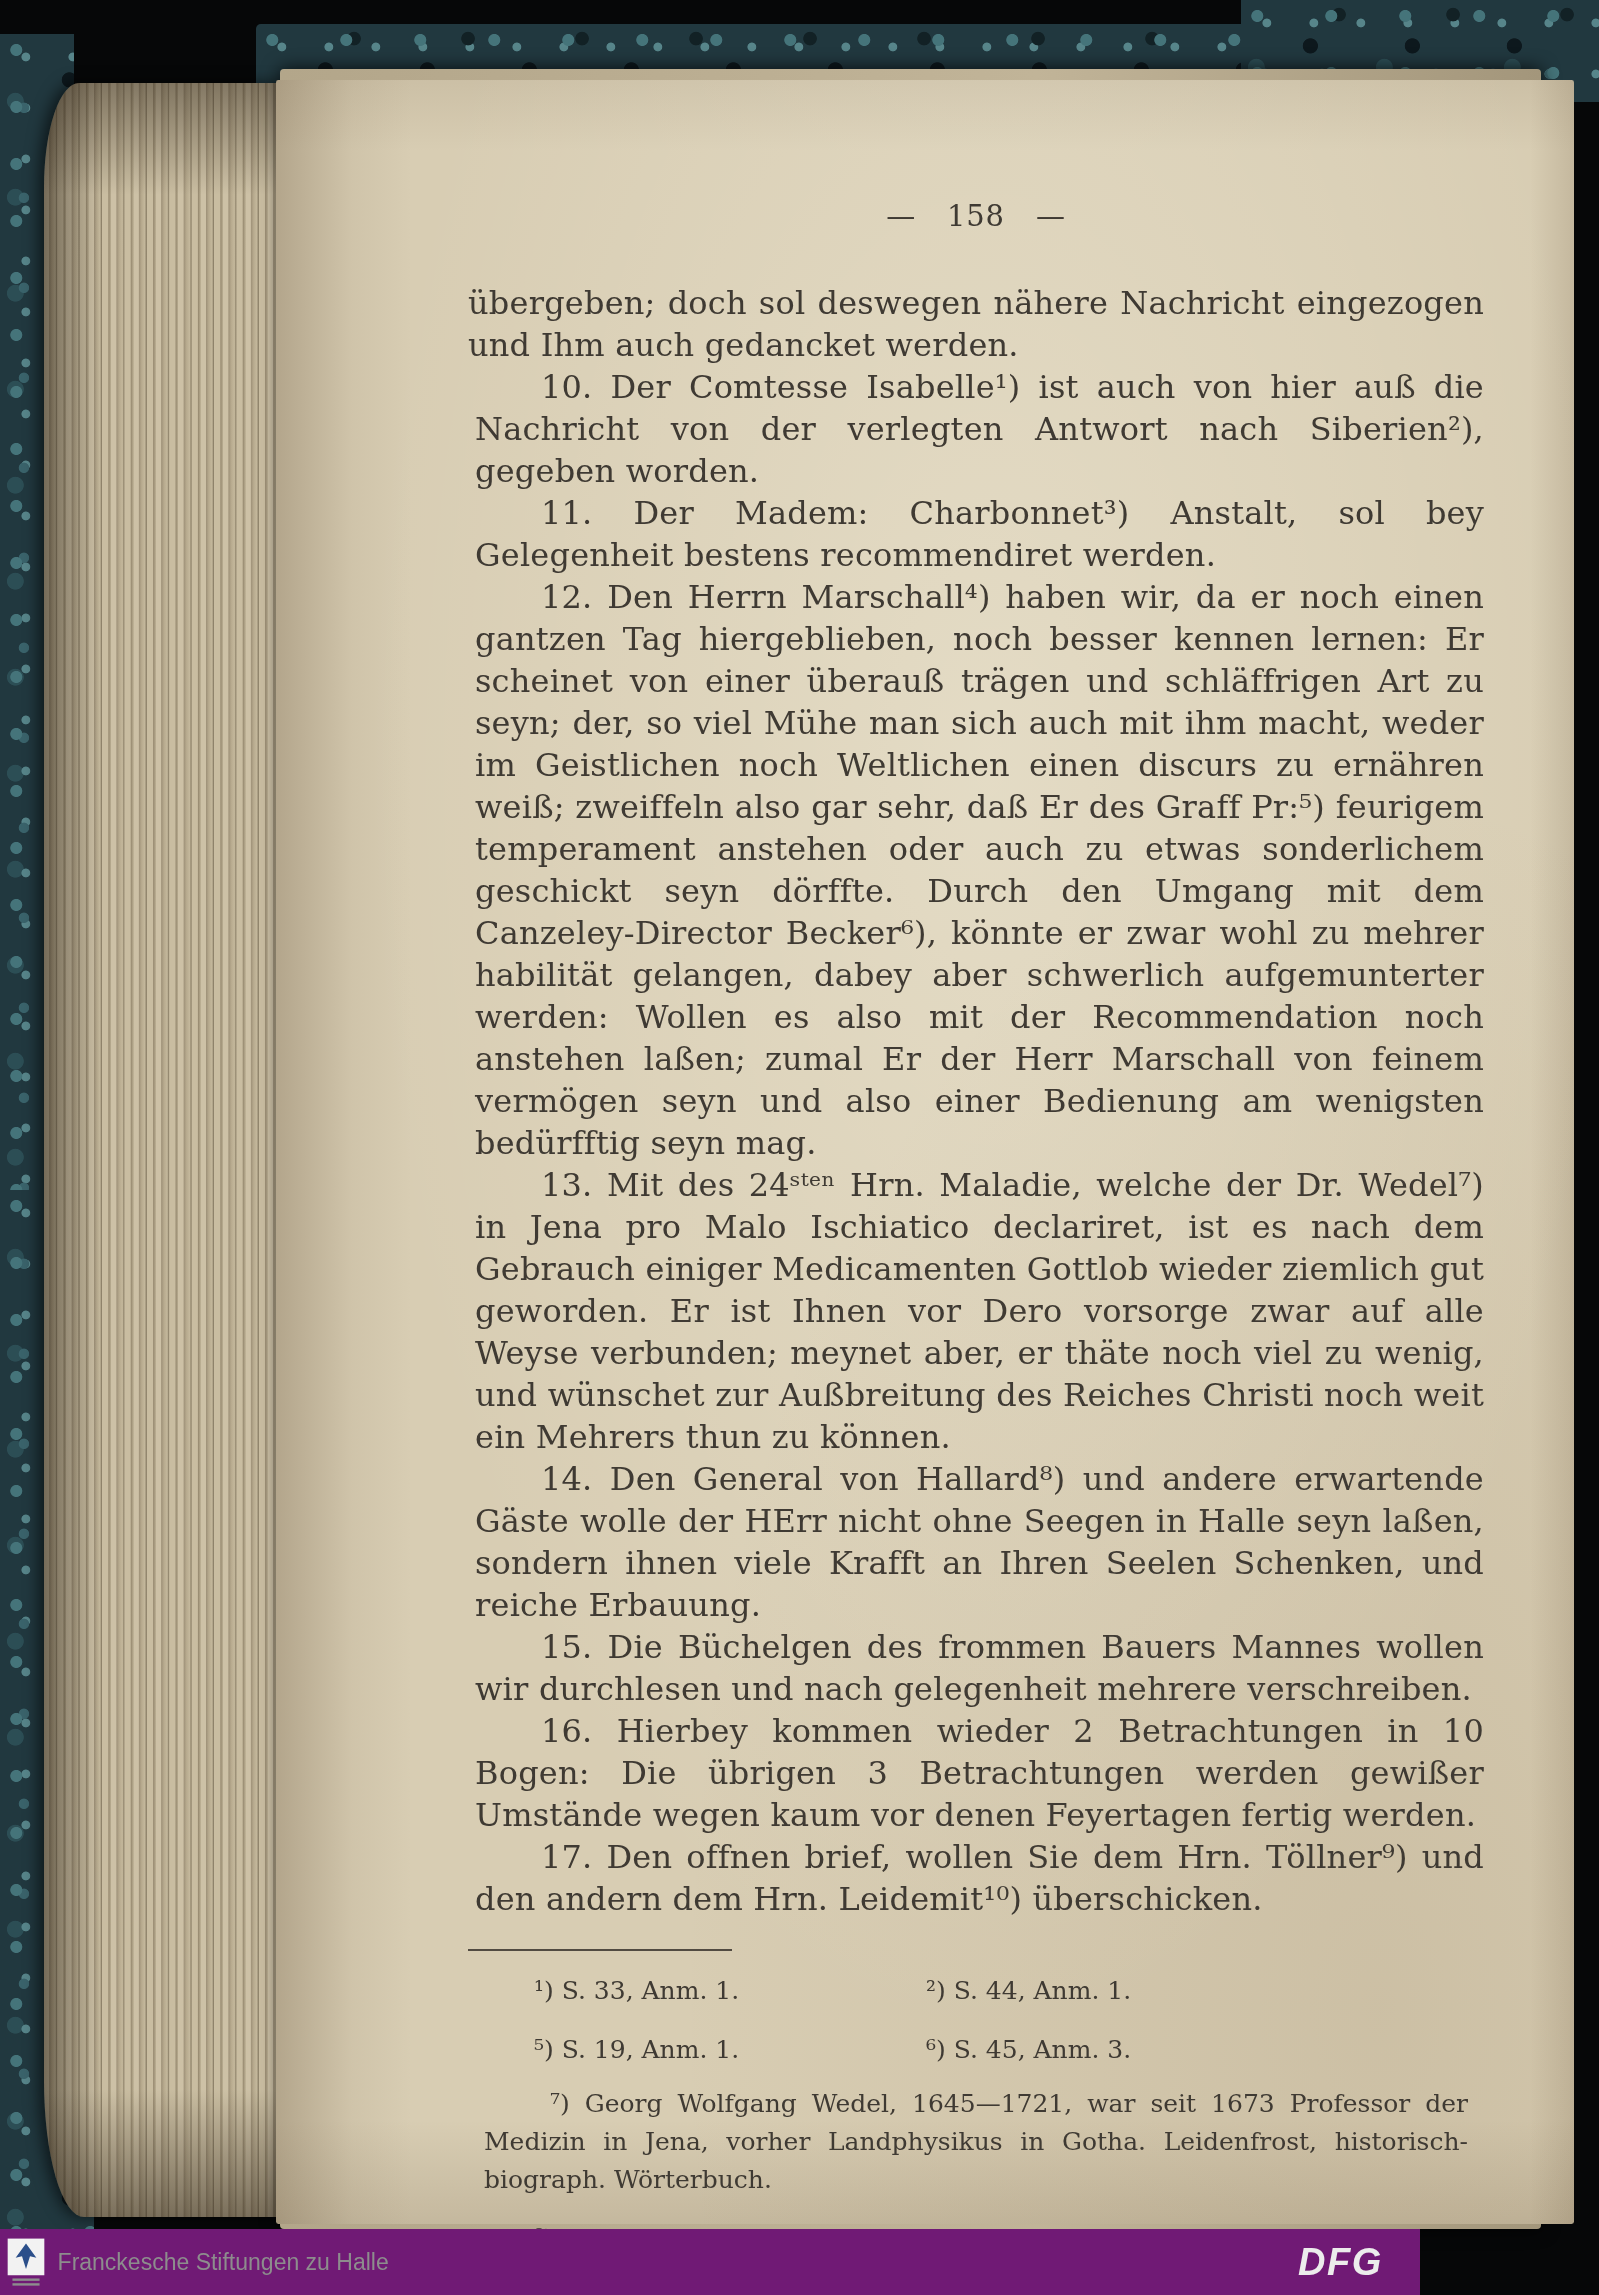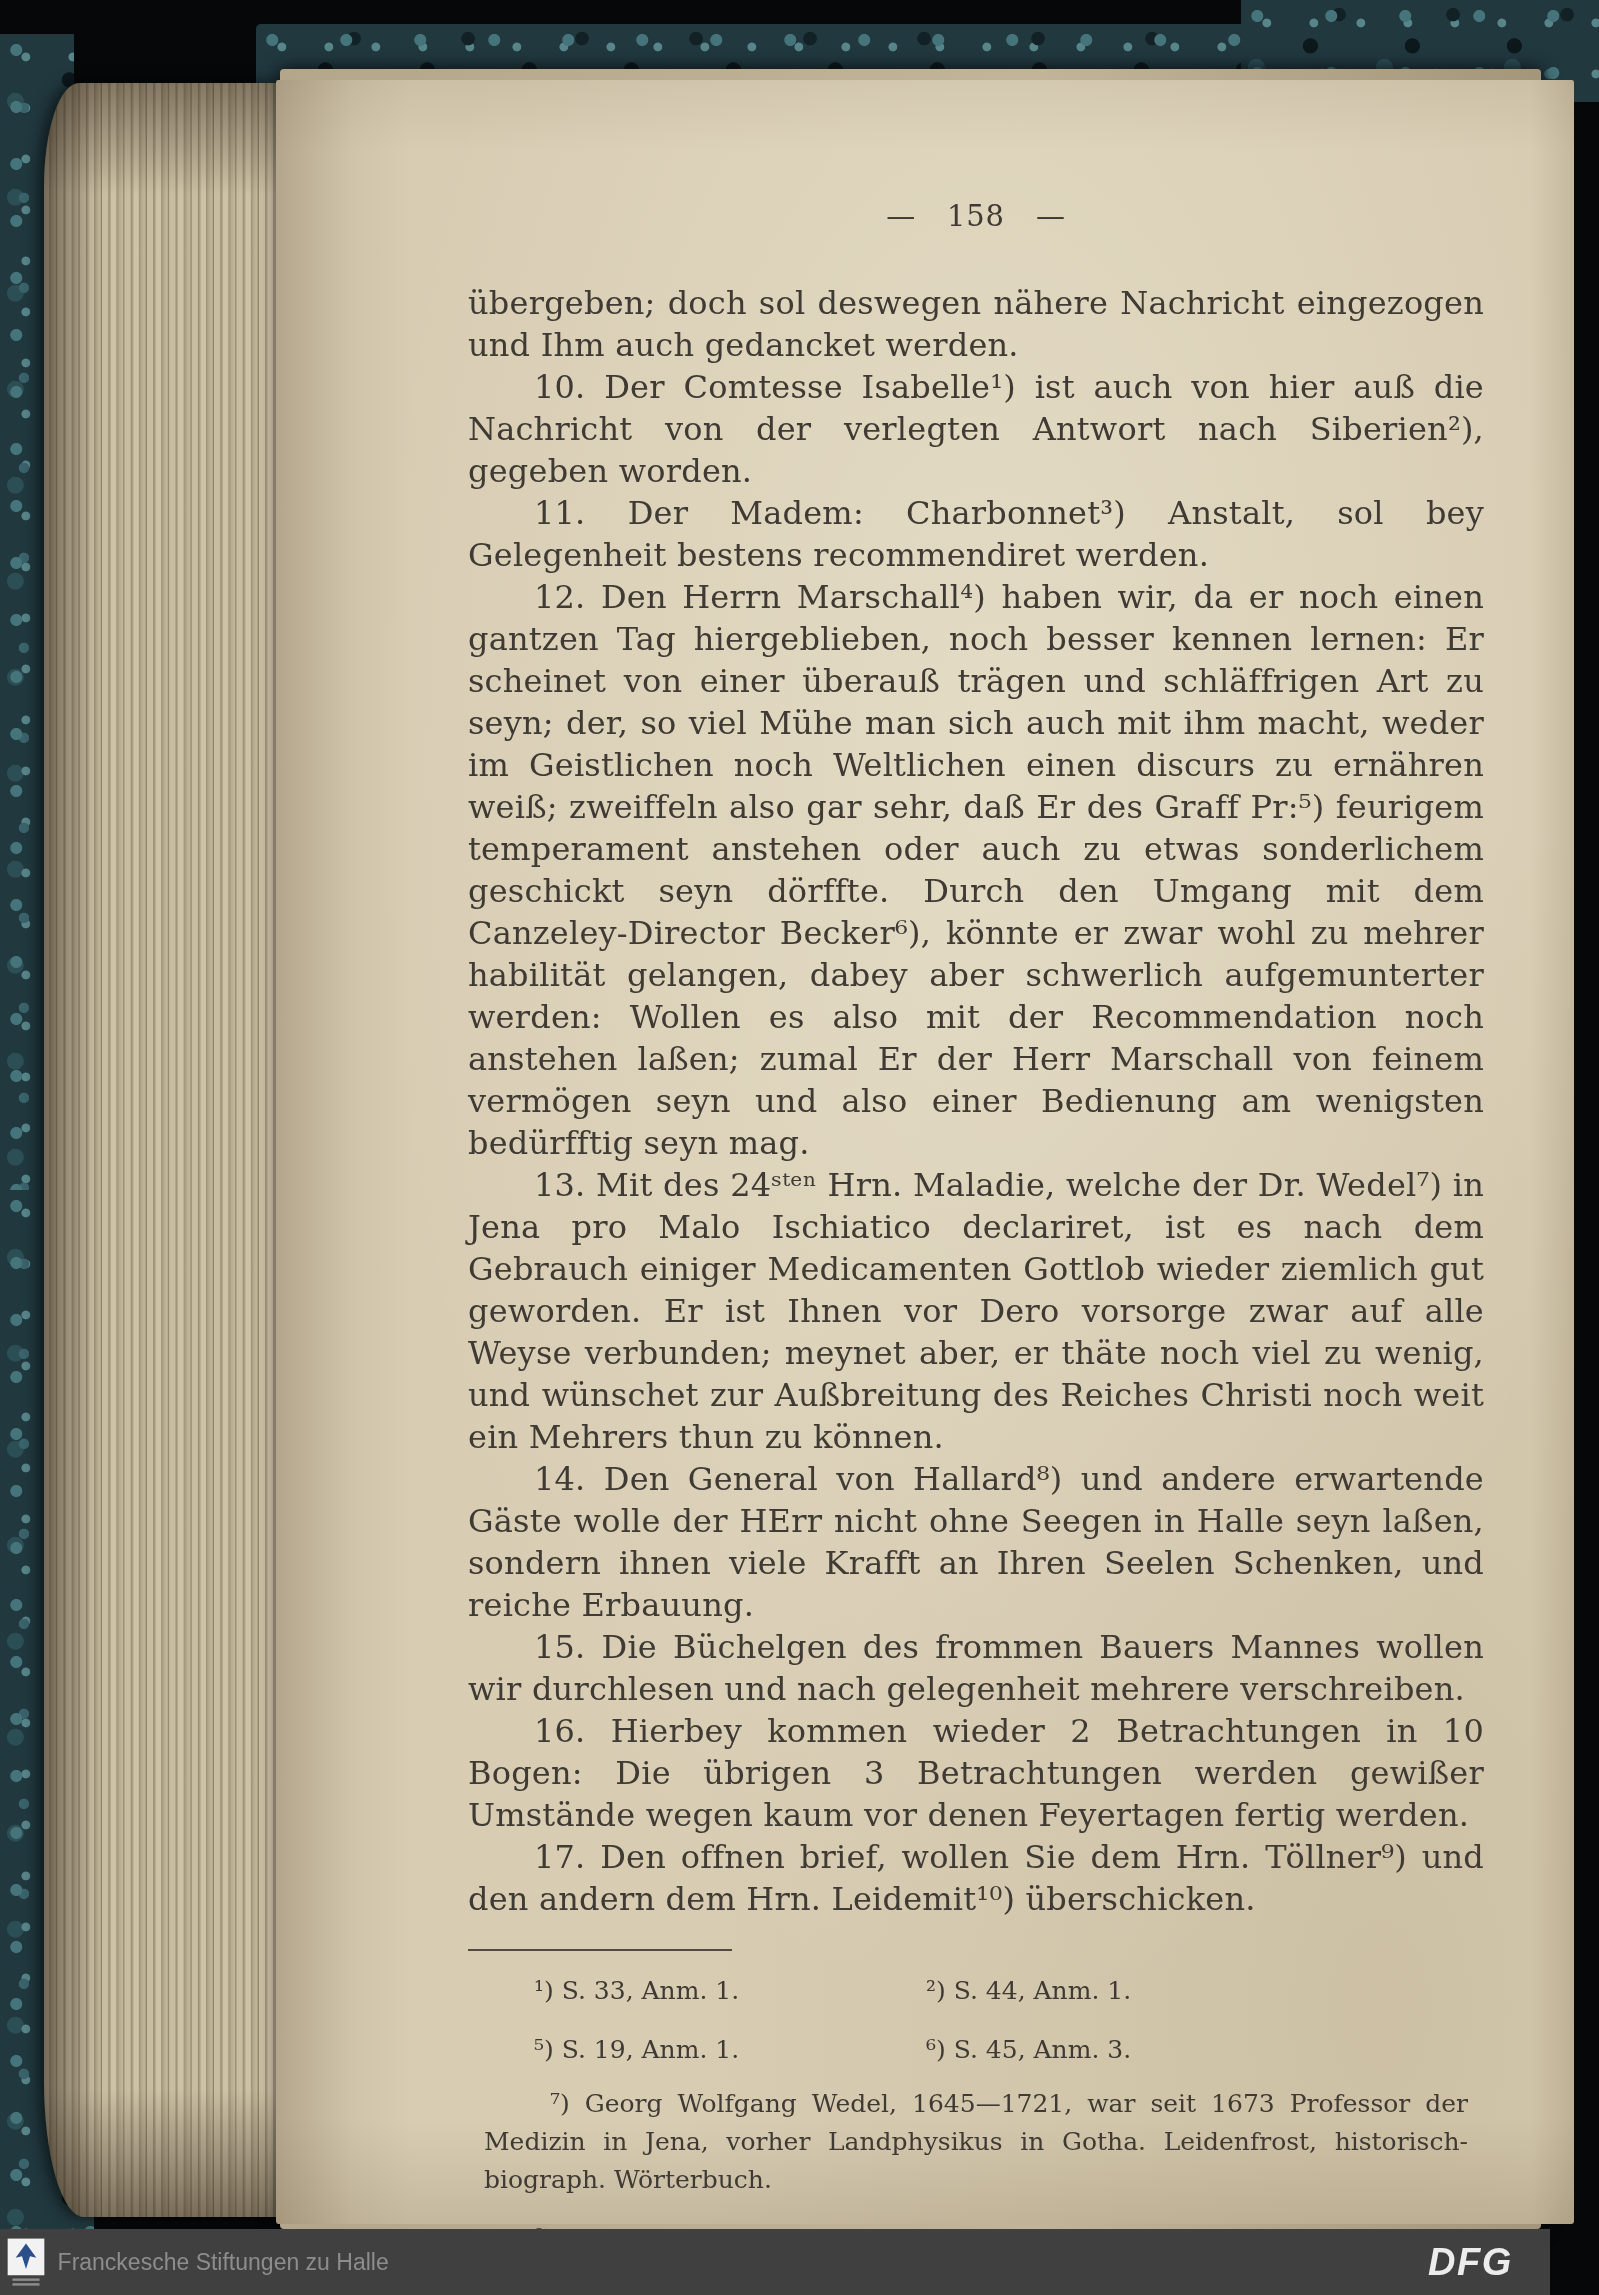--- a/index.html
+++ b/index.html
@@ -66,30 +66,30 @@
     color:#3f3a33;
   }
   .page-number{
     text-align:center;font-size:29px;line-height:32px;margin:0 0 50px 0;
     word-spacing:21px;letter-spacing:0.8px;
   }
   .para{
     margin:0;font-size:32px;line-height:42px;text-align:justify;
     letter-spacing:0.2px;
   }
-  .para.indent{text-indent:66px;}
+  .para.indent{text-indent:66px;margin-left:7px;}
   .fn-sep{
     width:264px;height:2.4px;background:#514a41;margin:29px 0 21px 0;border:0;
   }
   .footnotes{font-size:25px;line-height:38px;}
   .fn-row{display:grid;grid-template-columns:392px 1fr;padding-left:66px;margin-top:21px;}
   .fn-long{margin:16px;text-indent:66px;text-align:justify;}
   
   .footer{
-    position:absolute;left:0;bottom:0;width:1550px;height:66px;background:#404040;
+    position:absolute;left:0;bottom:0;width:1420px;height:66px;background:#701a75;
     display:flex;align-items:center;
     font-family:"Liberation Sans", sans-serif;
   }
   .footer-logo{width:40px;height:51px;margin-left:6.4px;flex:0 0 auto;}
   .footer-label{color:#8d8d8d;font-size:23px;margin-left:11.2px;}
   .footer-spacer{flex:1;}
   .footer-dfg{color:#ececec;font-size:38px;font-weight:bold;letter-spacing:1.6px;margin-right:37px;font-style:italic;}
 </style>
 </head>
 <body>

